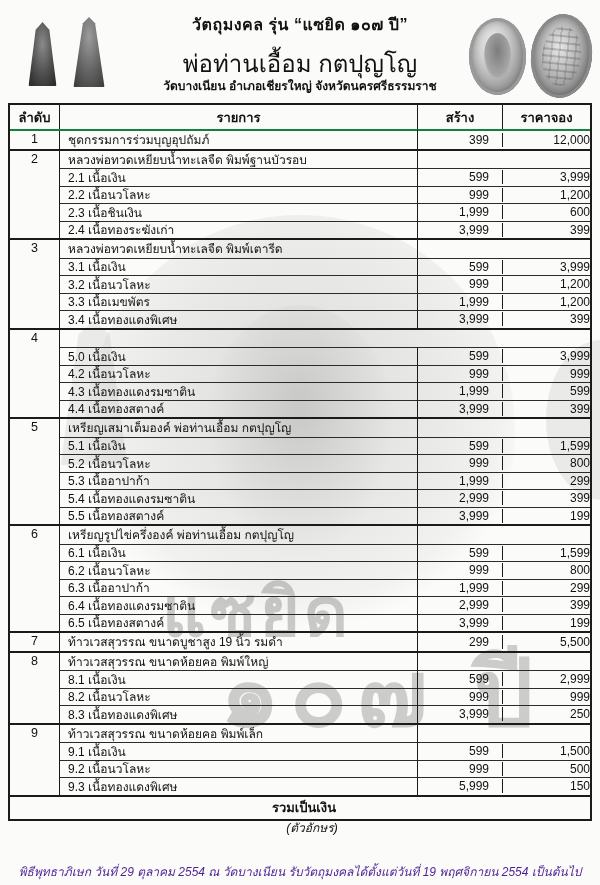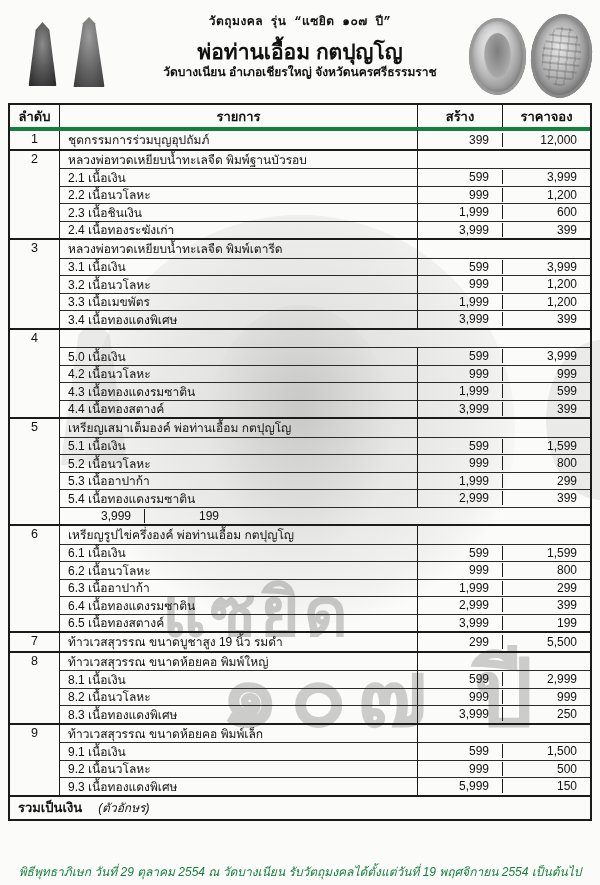--- a/index.html
+++ b/index.html
@@ -13,22 +13,22 @@
   
   .header { position:absolute; left:0; top:4px; width:600px; height:96px; }
   .amulet { position:absolute; }
   .amulet.a1 { left:27px; top:18px; width:31px; height:64px;
     background: radial-gradient(ellipse at 50% 35%, #8a8a8a 0%, #555 45%, #2e2e2e 85%);
     clip-path: polygon(50% 0%, 72% 12%, 94% 96%, 94% 100%, 6% 100%, 6% 96%, 28% 12%); }
   .amulet.a2 { left:70px; top:13px; width:38px; height:70px;
     background: radial-gradient(ellipse at 50% 28%, #9c9c9c 0%, #636363 50%, #3a3a3a 90%);
     clip-path: polygon(50% 0%, 66% 9%, 90% 97%, 90% 100%, 10% 100%, 10% 97%, 34% 9%); }
   .title-block { position:absolute; left:140px; top:12px; width:320px; text-align:center; line-height:1.15; }
-  .title-line1 { font-size:12px; font-weight:bold; letter-spacing:.5px;font-family:Liberation Mono, monospace; }
-  .title-line2 { font-size:21px; font-weight:bold; margin-top:10px; }
+  .title-line1 { font-size:16px; font-weight:bold; letter-spacing:.5px; }
+  .title-line2 { font-size:24px; font-weight:normal; margin-top:16px; }
   .title-line3 { font-size:12px; font-weight:bold; margin-top:2px; }
   .medal { position:absolute; border-radius:50%; }
   .medal.m1 { left:469px; top:14px; width:57px; height:77px;
     background: radial-gradient(ellipse at 42% 35%, #f0f0f0 0%, #cfcfcf 30%, #8f8f8f 72%, #6f6f6f 100%);
     box-shadow: inset 0 0 0 3px #9a9a9a, inset 0 0 10px rgba(0,0,0,.45); }
   .medal.m1::after { content:""; position:absolute; left:26%; top:20%; width:48%; height:58%; border-radius:50%;
     background: radial-gradient(ellipse at 50% 40%, #7d7d7d 0%, #a6a6a6 65%, rgba(0,0,0,0) 78%); }
   .medal.m2 { left:531px; top:10px; width:61px; height:84px; transform:rotate(6deg);
     background: radial-gradient(ellipse at 45% 40%, #e8e8e8 0%, #b5b5b5 40%, #7d7d7d 78%, #5f5f5f 100%);
     box-shadow: inset 0 0 0 3px #8a8a8a, inset 0 0 12px rgba(0,0,0,.5); }
@@ -49,48 +49,48 @@
   .wm-oval-right { position:absolute; left:546px; top:340px; width:110px; height:160px; border-radius:50%;
     background: rgba(150,150,150,.16); }
   .wm-text1 { position:absolute; left:162px; top:558px; font-size:68px; font-weight:bold;
     color: rgba(128,128,128,.40); letter-spacing:4px; }
   .wm-text2 { position:absolute; left:220px; top:618px; font-size:94px; font-weight:bold;
     color: rgba(128,128,128,.38); letter-spacing:10px; }
 
   
   .table-wrap { position:absolute; left:8px; top:103px; width:584px; z-index:1;
     border:2px solid #1b1b1b; background:transparent; }
-  .thead { display:flex; height:26px; border-bottom:4px solid #15803d;
+  .thead { display:flex; height:26px; border-bottom:2px solid #15803d;
     font-weight:bold; font-size:13px; align-items:stretch; }
   .thead .hcell { display:flex; align-items:center; justify-content:center; }
   .h-no   { width:50px; border-right:1.5px solid #1b1b1b; }
   .h-item { flex:1;    border-right:1.5px solid #1b1b1b; }
   .h-made { width:85px; border-right:1.5px solid #1b1b1b; }
   .h-price{ width:87px; }
 
   .group { display:flex; border-bottom:2px solid #1b1b1b; align-items:stretch; }
   .group:last-of-type { border-bottom:none; }
   .no-cell { width:50px; border-right:1.5px solid #1b1b1b; text-align:center;
     font-size:12.5px; padding-top:1px; }
   .rows { flex:1; display:flex; flex-direction:column; }
   .row { display:flex; height:17.5px; align-items:center; font-size:12px; }
   .row + .row { border-top:1px solid #2b2b2b; }
   .cell { display:flex; align-items:center; }
   .cell.item { flex:1; padding-left:8px; border-right:1.5px solid #1b1b1b; }
   .cell.made { width:85px; justify-content:flex-end; padding-right:13px; border-right:1.5px solid #1b1b1b; }
-  .cell.price{ width:87px; justify-content:flex-end; padding-right:13px; }
+  .cell.price{ width:87px; justify-content:flex-end; }
 
   .tfoot { border-top:2px solid #1b1b1b; height:24px; display:flex; align-items:center;
-    padding-left:8px; font-size:13px; }
+    padding-left:8px; font-size:13px;flex-direction:column; }
   .total-label { font-weight:bold; }
   .total-note  { font-style:italic; margin-left:16px; font-weight:normal; font-size:12px; }
 
   
   .bottom-note { position:absolute; left:0; top:862px; width:600px; text-align:center;
-    font-style:italic; font-size:12px; color:#15803d; z-index:1; }
+    font-style:italic; font-size:12px; color:#4c1d95; z-index:1; }
 </style>
 </head>
 <body>
 
 <div class="watermark-layer">
   <div class="wm-circle"></div>
   <div class="wm-face"></div>
   <div class="wm-amulet-left"></div>
   <div class="wm-oval-right"></div>
   <div class="wm-text1">แซยิด</div>
@@ -238,20 +238,21 @@
             <div class="cell item">5.3 เนื้ออาปาก้า</div>
             <div class="cell made">1,999</div>
             <div class="cell price">299</div>
           </div>
           <div class="row sub-row">
             <div class="cell item">5.4 เนื้อทองแดงรมซาติน</div>
             <div class="cell made">2,999</div>
             <div class="cell price">399</div>
           </div>
           <div class="row sub-row">
+            <div class="cell item">5.5 เนื้อทองสตางค์</div>
             <div class="cell made">3,999</div>
             <div class="cell price">199</div>
           </div>
         </div>
       </div>
       <div class="group">
         <div class="no-cell">6</div>
         <div class="rows">
           <div class="row name-row">
             <div class="cell item">เหรียญรูปไข่ครึ่งองค์ พ่อท่านเอื้อม กตปุญโญ</div>

